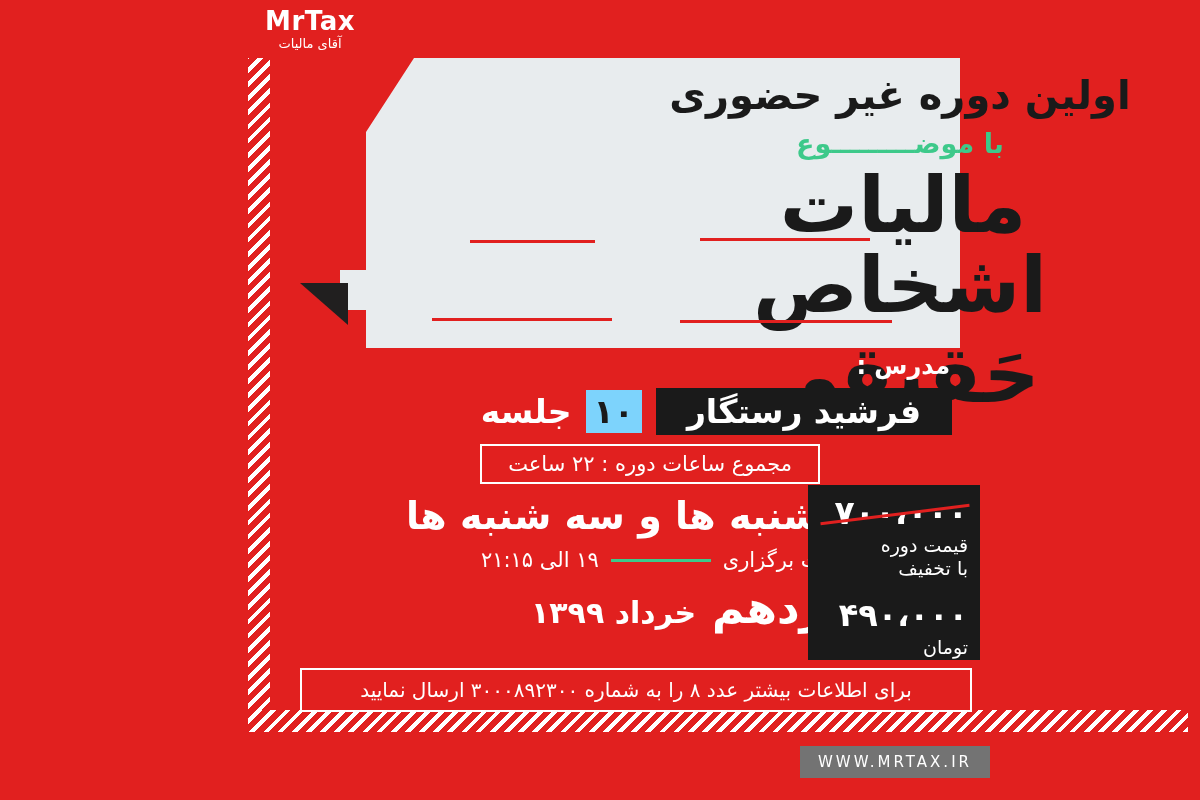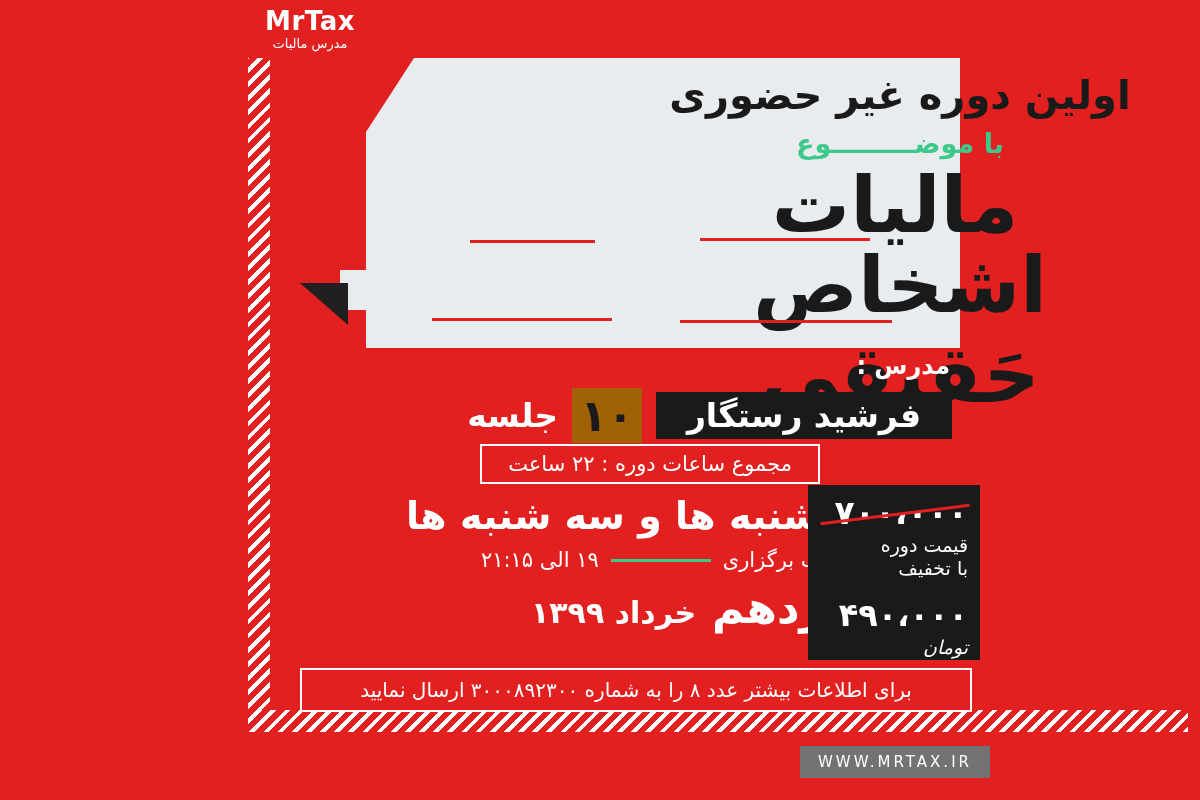--- a/index.html
+++ b/index.html
@@ -114,21 +114,21 @@
     right: 0;
     width: 600px;
     text-align: center;
     color: #3dc98a;
     font-size: 27px;
     font-weight: bold;
   }
   .big1 {
     position: absolute;
     top: 160px;
-    right: 10px;
+    right: 2px;
     width: 590px;
     text-align: center;
     color: #1a1a1a;
     font-size: 78px;
     font-weight: bold;
     letter-spacing: 4px;
   }
   .big2 {
     position: absolute;
     top: 240px;
@@ -167,23 +167,23 @@
     flex-direction: row;
     align-items: center;
     gap: 14px;
   }
   .sessions-word {
     color: #ffffff;
     font-size: 33px;
     font-weight: bold;
   }
   .sessions-num {
-    background: #a16207;
+    background: #7dd3fc;
     color: #1a1a1a;
-    font-size: 44px;
+    font-size: 33px;
     font-weight: bold;
     padding: 2px 8px;
   }
   .teacher-name {
     background: #1a1a1a;
     color: #ffffff;
     font-size: 33px;
     font-weight: bold;
     padding: 4px 31px;
     letter-spacing: 2px;
@@ -286,21 +286,20 @@
     font-size: 32px;
     font-weight: bold;
     text-align: right;
     margin-top: 17px;
     letter-spacing: 1px;
   }
   .price-currency {
     font-size: 19px;
     text-align: right;
     margin-top: 2px;
-    font-style: italic;
   }
 
   
   .sms-box {
     position: absolute;
     left: 300px;
     top: 668px;
     width: 672px;
     border: 2px solid #ffffff;
     color: #ffffff;
@@ -327,21 +326,21 @@
 </style>
 </head>
 <body>
 
 <div class="poster">
 
   <div class="logo">
     <div class="logo-main">
       <span>MrTax</span>
     </div>
-    <div class="logo-sub">مدرس مالیات</div>
+    <div class="logo-sub">آقای مالیات</div>
   </div>
 
   <div class="hatch-v"></div>
   <div class="hatch-h"></div>
 
   <div class="panel"></div>
   <div class="panel-arrow"></div>
 
   <div class="line1">اولین دوره غیر حضوری</div>
   <div class="line2">با موضـــــــــوع</div>

